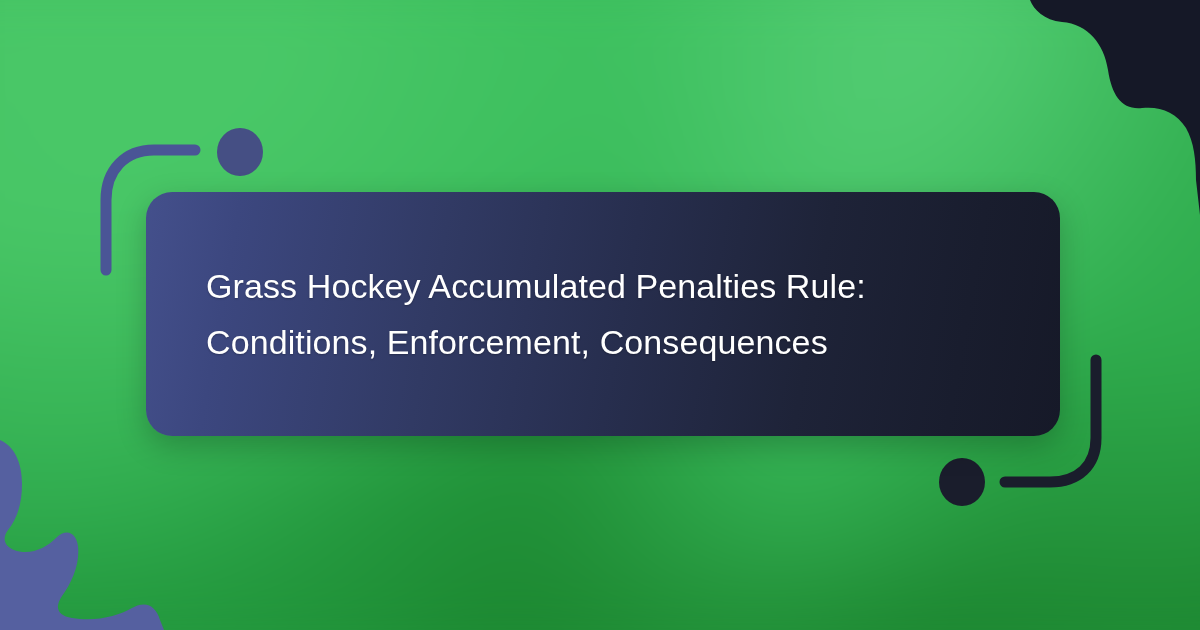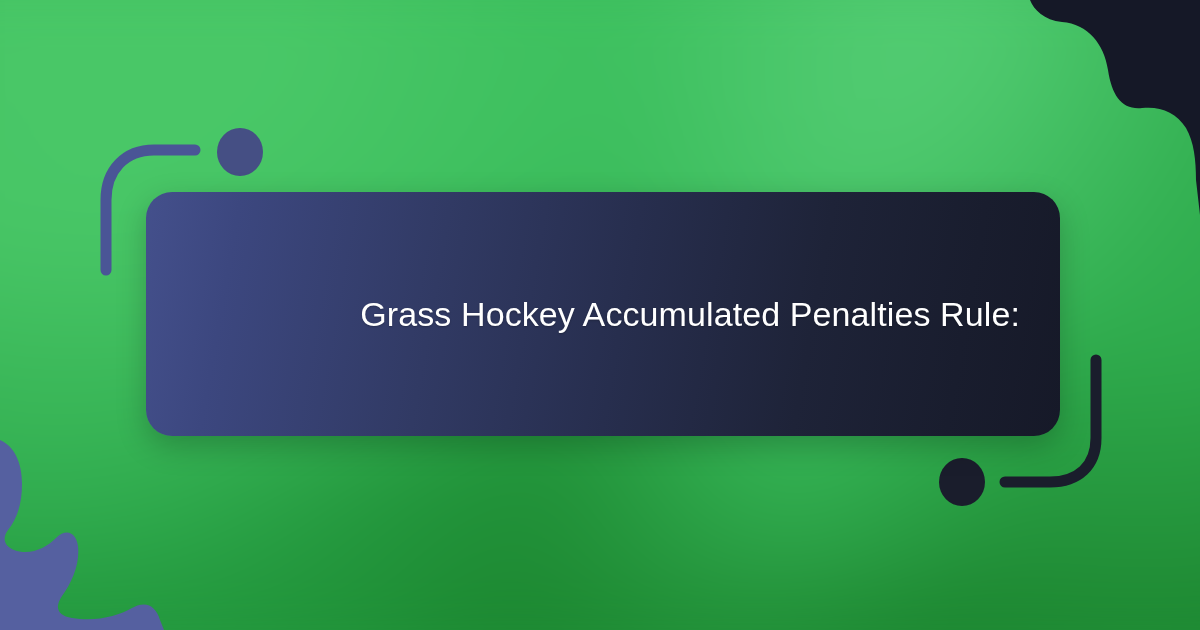--- a/index.html
+++ b/index.html
@@ -72,27 +72,27 @@
         #1e2338 72%,
         #191d2e 88%,
         #161928 100%);
     box-shadow: 0 10px 30px rgba(0,0,0,0.22);
     display: flex;
     align-items: center;
     justify-content: center;
   }
   .title-text {
     width: 100%;
-    text-align: right;
+    text-align: left;
     color: #ffffff;
     font-size: 34px;
     line-height: 56px;
     font-weight: 400;
     letter-spacing: 0.1px;
-    padding: 0 40px;
+    padding: 0 60px;
     box-sizing: border-box;
     text-shadow: 0 1px 2px rgba(0,0,0,0.25);
   }
   .title-line { display: block; white-space: nowrap; }
 </style>
 </head>
 <body>
 
 <div id="stage">
 
@@ -134,16 +134,17 @@
     <ellipse cx="240" cy="152" rx="23" ry="24" fill="#454f84"></ellipse>
 
     <path d="M 1096 360 L 1096 438 C 1096 466, 1078 482, 1050 482 L 1005 482" fill="none" stroke="#1a1d2c" stroke-width="11" stroke-linecap="round"></path>
 
     <ellipse cx="962" cy="482" rx="23" ry="24" fill="#1a1d2c"></ellipse>
   </svg>
 
   <div class="title-card">
     <div class="title-text">
       <span class="title-line">Grass Hockey Accumulated Penalties Rule:</span>
+      <span class="title-line">Conditions, Enforcement, Consequences</span>
     </div>
   </div>
 
 </div>
 
 </body></html>

